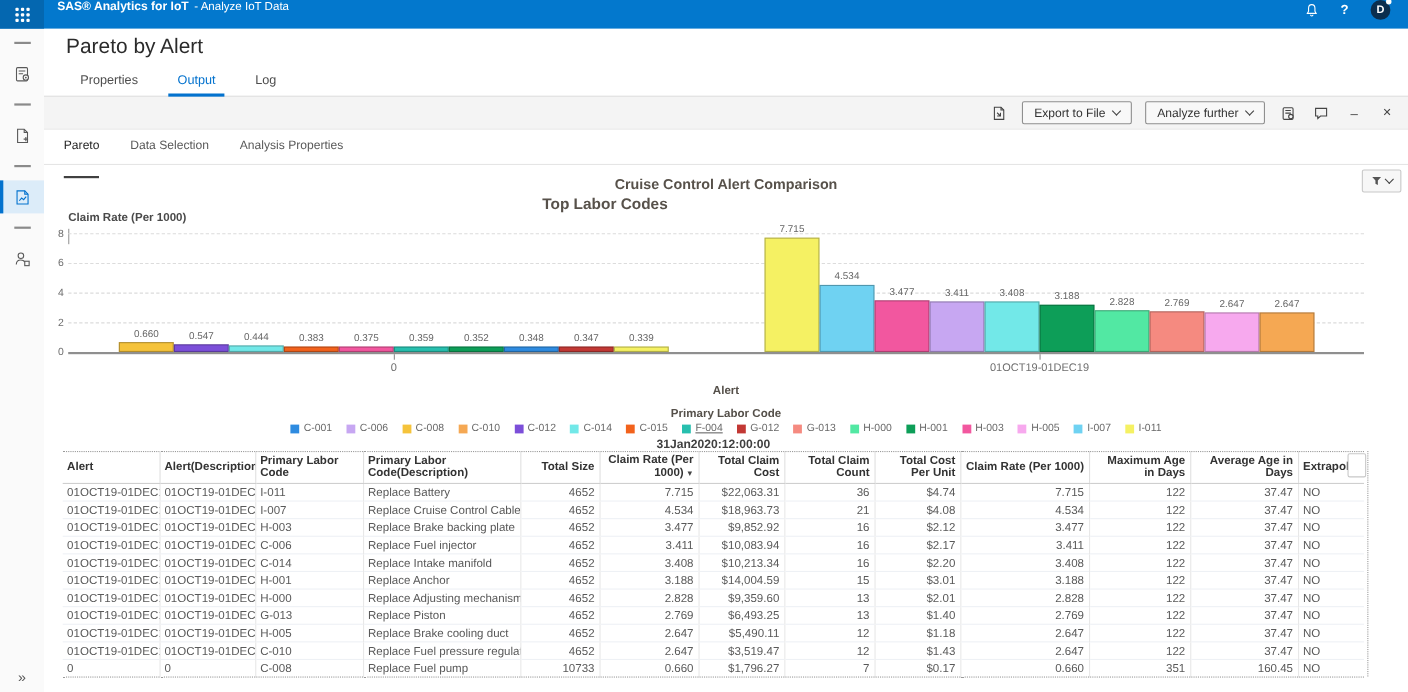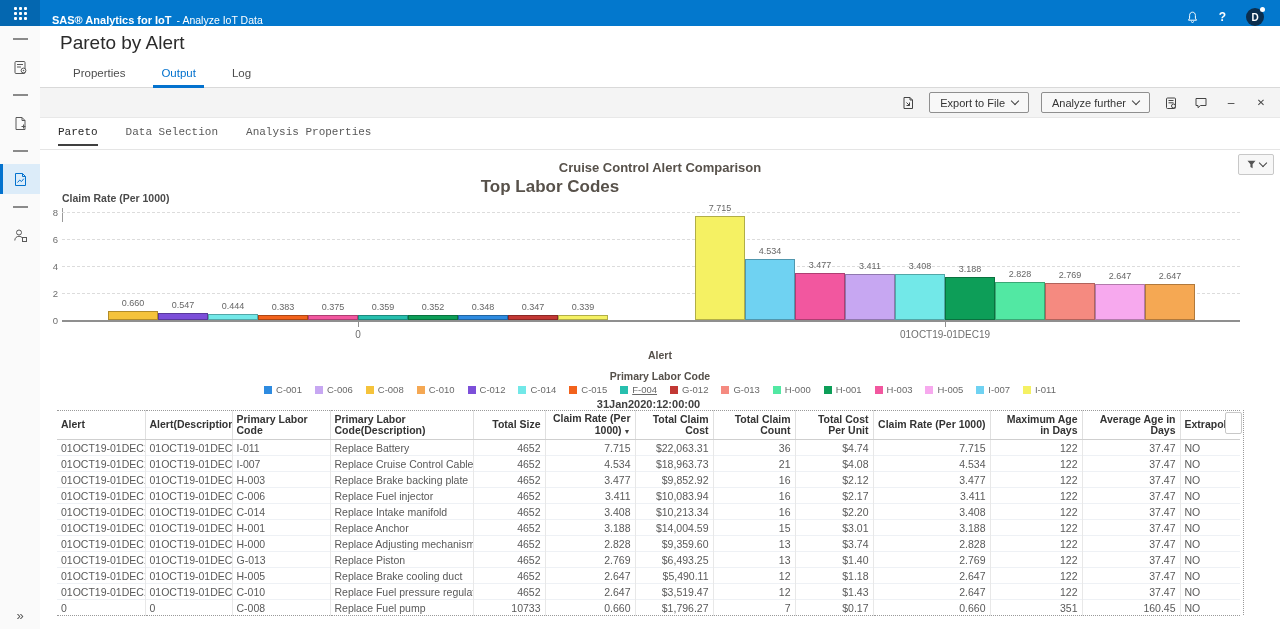--- a/index.html
+++ b/index.html
@@ -1,21 +1,21 @@
 <!DOCTYPE html>
 <html><head>
 <meta charset="utf-8">
 <style>
   html,body{margin:0;padding:0;}
   body{width:1280px;height:629px;overflow:hidden;background:#fff;
        font-family:"Liberation Sans",sans-serif;position:relative;}
 
   
   .topbar{position:absolute;top:0;left:0;width:1280px;height:26px;background:#0378CD;
-          display:flex;align-items:flex-end;z-index:5;}
+          display:flex;align-items:flex-start;z-index:5;}
   .launcher{width:40px;height:26px;background:#0467B0;display:flex;align-items:center;
             justify-content:center;cursor:pointer;}
   .grid9{display:grid;grid-template-columns:repeat(3,3px);grid-gap:2px;}
   .grid9 span{width:3px;height:3px;background:#fff;border-radius:1px;}
   .brand{color:#fff;font-size:11px;margin-left:12px;display:flex;align-items:baseline;gap:5px;}
   .brand .b1{font-weight:bold;}
   .brand .b2{font-size:10.5px;}
   .topbar-right{margin-left:auto;display:flex;align-items:center;gap:20px;padding-right:16px;}
   .tb-ico{color:#fff;font-size:12px;cursor:pointer;display:flex;align-items:center;}
   .avatar{width:18px;height:18px;border-radius:50%;background:#0B2E4E;color:#fff;font-size:10px;
@@ -49,31 +49,31 @@
   .btn{height:21px;padding:0 10px;font-size:11px;color:#333;background:#f8f8f8;border:1px solid #8f8f8f;
        border-radius:2px;display:flex;align-items:center;gap:7px;cursor:pointer;}
   .chev{width:5px;height:5px;border-right:1.4px solid #444;border-bottom:1.4px solid #444;
         transform:rotate(45deg);margin-top:-3px;}
   .ico-btn{width:18px;display:flex;justify-content:center;align-items:center;cursor:pointer;color:#444;}
   .glyph{font-size:12px;color:#444;line-height:1;}
 
   
   .panel{position:absolute;top:92px;left:0;width:1240px;height:511px;background:#fff;}
   .subtabs{position:absolute;top:8px;left:18px;display:flex;gap:28px;font-size:11px;color:#595959;}
-  .subtab{padding-bottom:6px;cursor:pointer;font-family:Liberation Mono, monospace;}
+  .subtab{padding-bottom:22px;cursor:pointer;}
   .subtab.active{color:#262626;border-bottom:2px solid #404040;}
   .subtab-line{position:absolute;top:31px;left:0;width:1240px;border-top:1px solid #e5e5e5;}
   .filter-btn{position:absolute;top:36px;right:6px;width:34px;height:19px;background:#f7f7f7;
               border:1px solid #c8c8c8;border-radius:2px;display:flex;align-items:center;
               justify-content:center;gap:4px;cursor:pointer;}
 
   
   .chart-title{position:absolute;top:42px;left:0;width:1240px;text-align:center;font-size:13px;
                font-weight:bold;color:#57514A;}
-  .chart-sub{position:absolute;top:59px;left:0;width:1020px;text-align:center;font-size:17px;
+  .chart-sub{position:absolute;top:59px;left:0;width:1020px;text-align:center;font-size:14px;
              font-weight:bold;color:#57514A;}
   .ylabel{position:absolute;top:74px;left:22px;font-size:10.5px;font-weight:bold;color:#4a4a4a;}
   .plot{position:absolute;top:92px;left:22px;width:1178px;height:112px;}
   .ystub{position:absolute;left:0;top:-2px;width:1px;height:14px;background:#9a9a9a;}
   .gl{position:absolute;left:0;width:1178px;border-top:1px dashed #dcdcdc;}
   .baseline{position:absolute;left:0;top:110px;width:1178px;height:2px;background:#8f8f8f;}
   .ytick{position:absolute;left:-21px;width:17px;text-align:right;font-size:9.5px;color:#6e6e6e;}
   .group{position:absolute;bottom:2px;height:110px;width:500px;}
   .bar{position:absolute;bottom:0;width:50px;box-sizing:border-box;border:1px solid rgba(0,0,0,0.28);}
   .blabel{position:absolute;width:50px;text-align:center;font-size:9px;color:#666;}
@@ -497,21 +497,21 @@
             </tr>
             <tr>
               <td class="al-l">01OCT19-01DEC19</td>
               <td class="al-l">01OCT19-01DEC19</td>
               <td class="al-l">H-000</td>
               <td class="al-l">Replace Adjusting mechanism</td>
               <td class="al-r">4652</td>
               <td class="al-r">2.828</td>
               <td class="al-r">$9,359.60</td>
               <td class="al-r">13</td>
-              <td class="al-r">$3.74</td>
+              <td class="al-r">$2.01</td>
               <td class="al-r">2.828</td>
               <td class="al-r">122</td>
               <td class="al-r">37.47</td>
               <td class="al-l">NO</td>
             </tr>
             <tr>
               <td class="al-l">01OCT19-01DEC19</td>
               <td class="al-l">01OCT19-01DEC19</td>
               <td class="al-l">G-013</td>
               <td class="al-l">Replace Piston</td>

